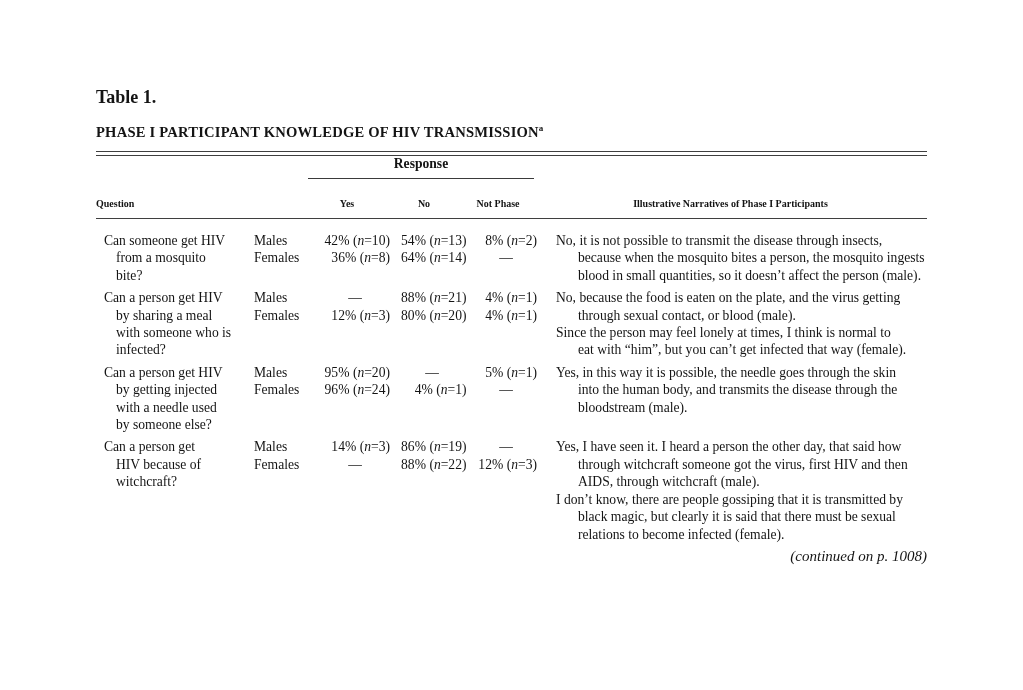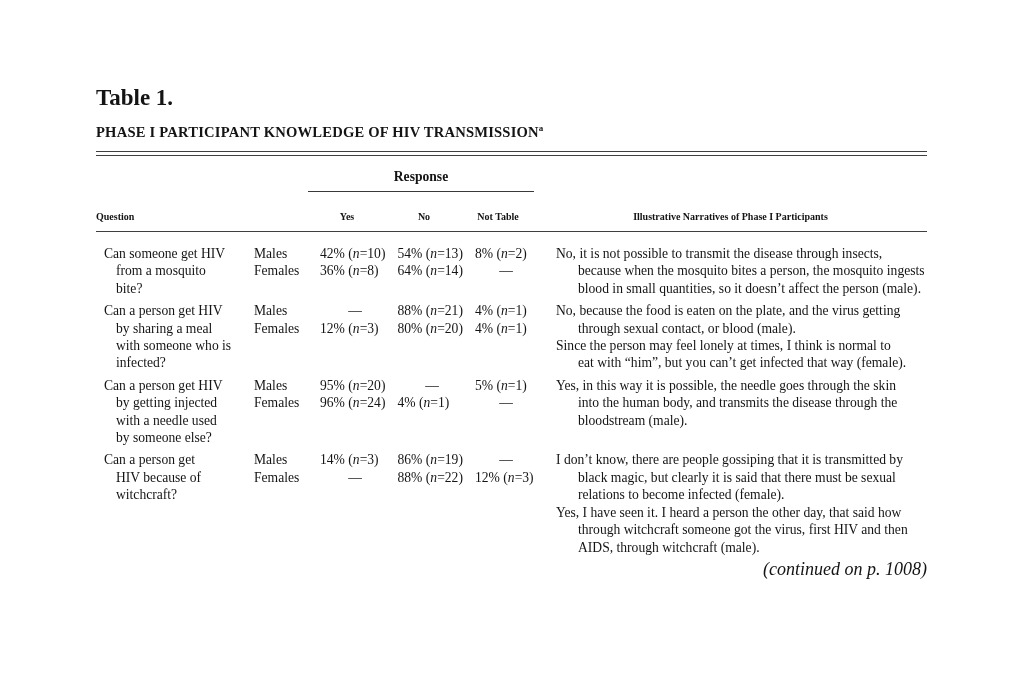--- a/index.html
+++ b/index.html
@@ -5,49 +5,49 @@
   * { box-sizing: border-box; margin: 0; padding: 0; }
   html, body { background: #ffffff; }
   body {
     width: 1023px; height: 690px;
     font-family: "Liberation Serif", serif;
     color: #141414;
   }
   .page { position: relative; width: 1023px; height: 690px; background: #ffffff; overflow: hidden; }
   .sheet { position: absolute; left: 96px; top: 88px; width: 831px; }
 
-  .tlabel { font-weight: bold; font-size: 23px; line-height: 19px; }
+  .tlabel { font-weight: bold; font-size: 18px; line-height: 19px; }
   .ttitle { margin-top: 13px; font-weight: bold; font-size: 14.6px; line-height: 16px; letter-spacing: 0.2px; }
   .ttitle sup { font-size: 9px; vertical-align: 6px; letter-spacing: 0; }
 
   .drule { margin-top: 11px; height: 5px; border-top: 1.6px solid #3f3f3f; border-bottom: 1.6px solid #3f3f3f; }
 
-  .respgrid { display: grid; grid-template-columns: 212px 226px 1fr; margin-top: 13px; }
+  .respgrid { display: grid; grid-template-columns: 212px 226px 1fr; }
   .respspan { text-align: center; font-weight: bold; font-size: 13.6px; line-height: 16px; padding-bottom: 6px; border-bottom: 1.3px solid #3a3a3a; }
 
   .hdrgrid { display: grid; grid-template-columns: 212px 78px 76px 72px 1fr; margin-top: 17px; font-weight: bold; font-size: 10px; line-height: 16px; }
   .h.c { text-align: center; }
 
   .hrule { margin-top: 6px; border-top: 1.8px solid #3f3f3f; }
 
   .tbody { padding-top: 13px; font-size: 13.6px; line-height: 17.4px; }
   .brow { display: grid; grid-template-columns: 150px 62px 78px 76px 72px 1fr; margin-bottom: 5px; margin-left: 8px; }
 
   .qcell { white-space: pre-line; padding-left: 12px; text-indent: -12px; padding-right: 8px; }
   .gcell div { line-height: 17.4px; }
   .sline { text-align: center; line-height: 17.4px; }
-  .stat { display: inline-block; text-align: left; }
+  .stat { display: inline-block; text-align: right; }
   .col-yes .stat { width: 70px; }
   .col-no  .stat { width: 69px; }
   .col-ns  .stat { width: 62px; }
 
   .ncell { padding-left: 14px; }
   .para { white-space: pre-line; padding-left: 22px; text-indent: -22px; }
 
-  .continued { text-align: right; font-style: italic; font-size: 18px; margin-top: 1px; line-height: 17.4px; }
+  .continued { text-align: right; font-style: italic; font-size: 15px; margin-top: 1px; line-height: 17.4px; }
 </style>
 </head>
 <body>
 
 <div class="page">
   <div class="sheet">
 
     <div class="tlabel">Table 1.</div>
 
     <div class="ttitle"><span>PHASE I PARTICIPANT KNOWLEDGE OF HIV TRANSMISSION</span><sup>a</sup></div>
@@ -57,21 +57,21 @@
     <div class="respgrid">
       <div></div>
       <div class="respspan"><span>Response</span></div>
       <div></div>
     </div>
 
     <div class="hdrgrid">
       <div class="h">Question</div>
       <div class="h c">Yes</div>
       <div class="h c">No</div>
-      <div class="h c">Not Table</div>
+      <div class="h c">Not Phase</div>
       <div class="h c">Illustrative Narratives of Phase I Participants</div>
     </div>
 
     <div class="hrule"></div>
 
     <div class="tbody">
         <div class="brow">
           <div class="cell qcell">Can someone get HIV
 from a mosquito
 bite?</div>
@@ -166,26 +166,26 @@
           </div>
           <div class="cell scell col-no">
             <div class="sline"><span class="stat">86% (<i>n</i>=19)</span></div>
             <div class="sline"><span class="stat">88% (<i>n</i>=22)</span></div>
           </div>
           <div class="cell scell col-ns">
             <div class="sline"><span class="dash">—</span></div>
             <div class="sline"><span class="stat">12% (<i>n</i>=3)</span></div>
           </div>
           <div class="cell ncell">
+            <div class="para">Yes, I have seen it. I heard a person the other day, that said how
+through witchcraft someone got the virus, first HIV and then
+AIDS, through witchcraft (male).</div>
             <div class="para">I don’t know, there are people gossiping that it is transmitted by
 black magic, but clearly it is said that there must be sexual
 relations to become infected (female).</div>
-            <div class="para">Yes, I have seen it. I heard a person the other day, that said how
-through witchcraft someone got the virus, first HIV and then
-AIDS, through witchcraft (male).</div>
           </div>
         </div>
       </div>
 
     <div class="continued">(continued on p. 1008)</div>
 
   </div>
 </div>
 
 </body></html>

